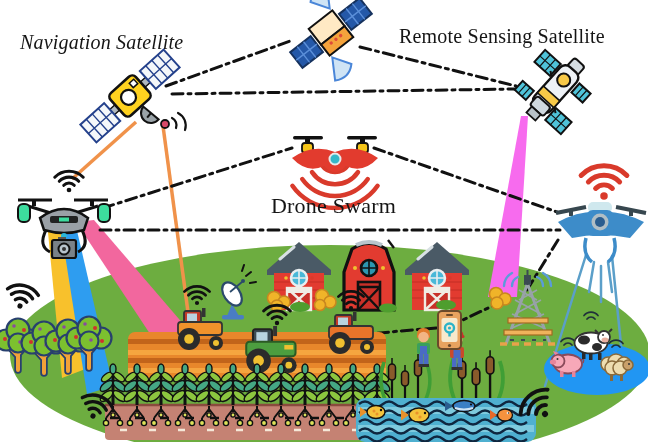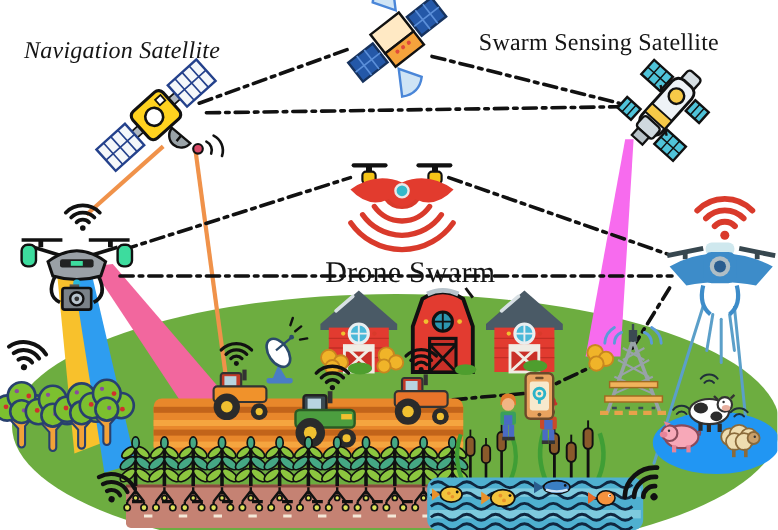--- a/index.html
+++ b/index.html
@@ -2,21 +2,21 @@
 <html><head>
 <meta charset="utf-8">
 <style>
   html,body{margin:0;padding:0;background:#fff;}
   #canvas{position:relative;width:648px;height:442px;background:#fff;overflow:hidden;
           font-family:"Liberation Serif","DejaVu Serif",serif;}
   #scene{position:absolute;left:0;top:0;}
   .lbl{position:absolute;color:#151515;white-space:nowrap;letter-spacing:.2px;}
   .lbl-nav{left:20px;top:31px;font-size:20px;font-style:italic;}
   .lbl-remote{left:399px;top:25px;font-size:20px;}
-  .lbl-swarm{left:271px;top:214px;font-size:25px;}
+  .lbl-swarm{left:271px;top:193px;font-size:22px;}
 </style>
 </head>
 <body>
 
 <div id="canvas">
 
 <svg id="scene" width="648" height="442" viewBox="0 0 648 442">
   <defs>
     <g id="wifi">
       <circle cx="0" cy="0" r="2.6" fill="currentColor"></circle>
@@ -480,16 +480,16 @@
     <rect x="-9" y="13" width="18" height="12" rx="3" fill="#cfd8de" stroke="#111" stroke-width="2"></rect>
     <rect x="-6" y="25" width="12" height="8" fill="#b8c2c8" stroke="#111" stroke-width="1.8"></rect>
   </g>
 
   <use href="#wifi" transform="translate(20,306) rotate(12)" style="color:#111"></use>
   <use href="#wifi" transform="translate(93,416) rotate(18)" style="color:#111"></use>
   <use href="#wifi" transform="translate(545,414) rotate(-42) scale(1.15)" style="color:#111"></use>
 </svg>
 
 <div class="lbl lbl-nav">Navigation Satellite</div>
-<div class="lbl lbl-remote">Swarm Sensing Satellite</div>
+<div class="lbl lbl-remote">Remote Sensing Satellite</div>
 <div class="lbl lbl-swarm">Drone Swarm</div>
 
 </div>
 
 </body></html>

